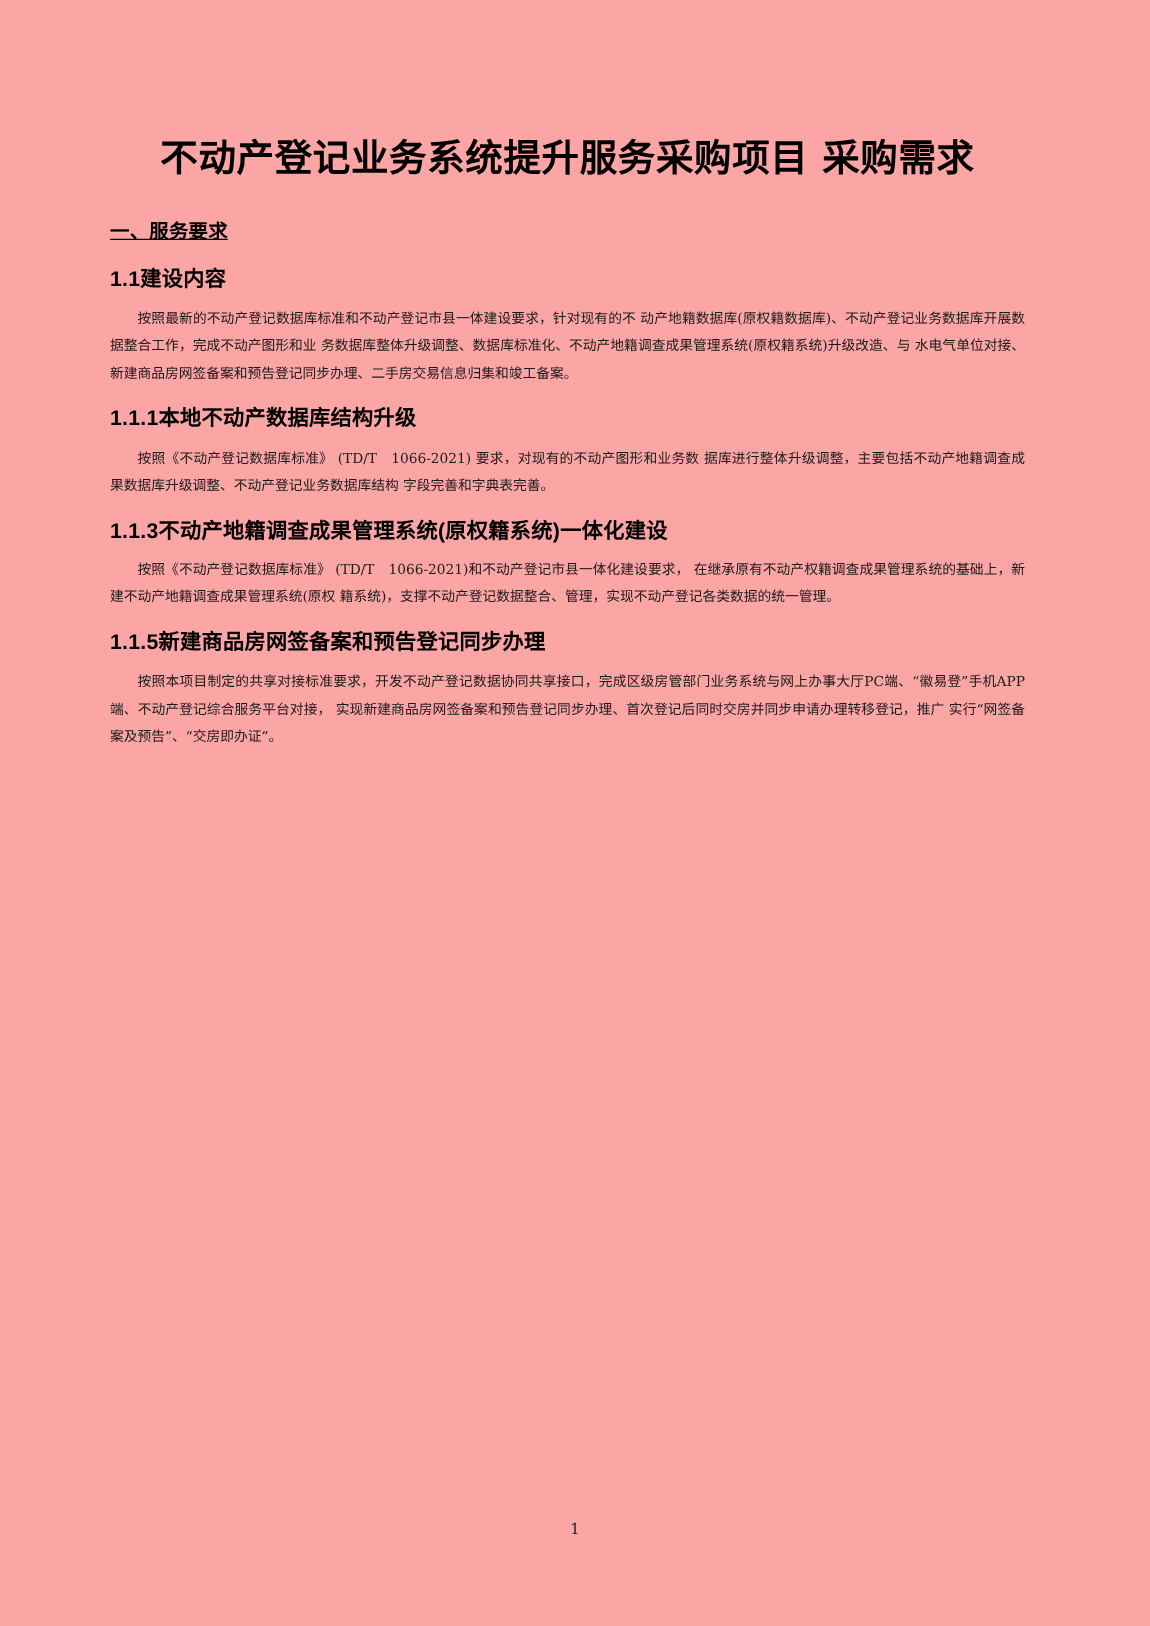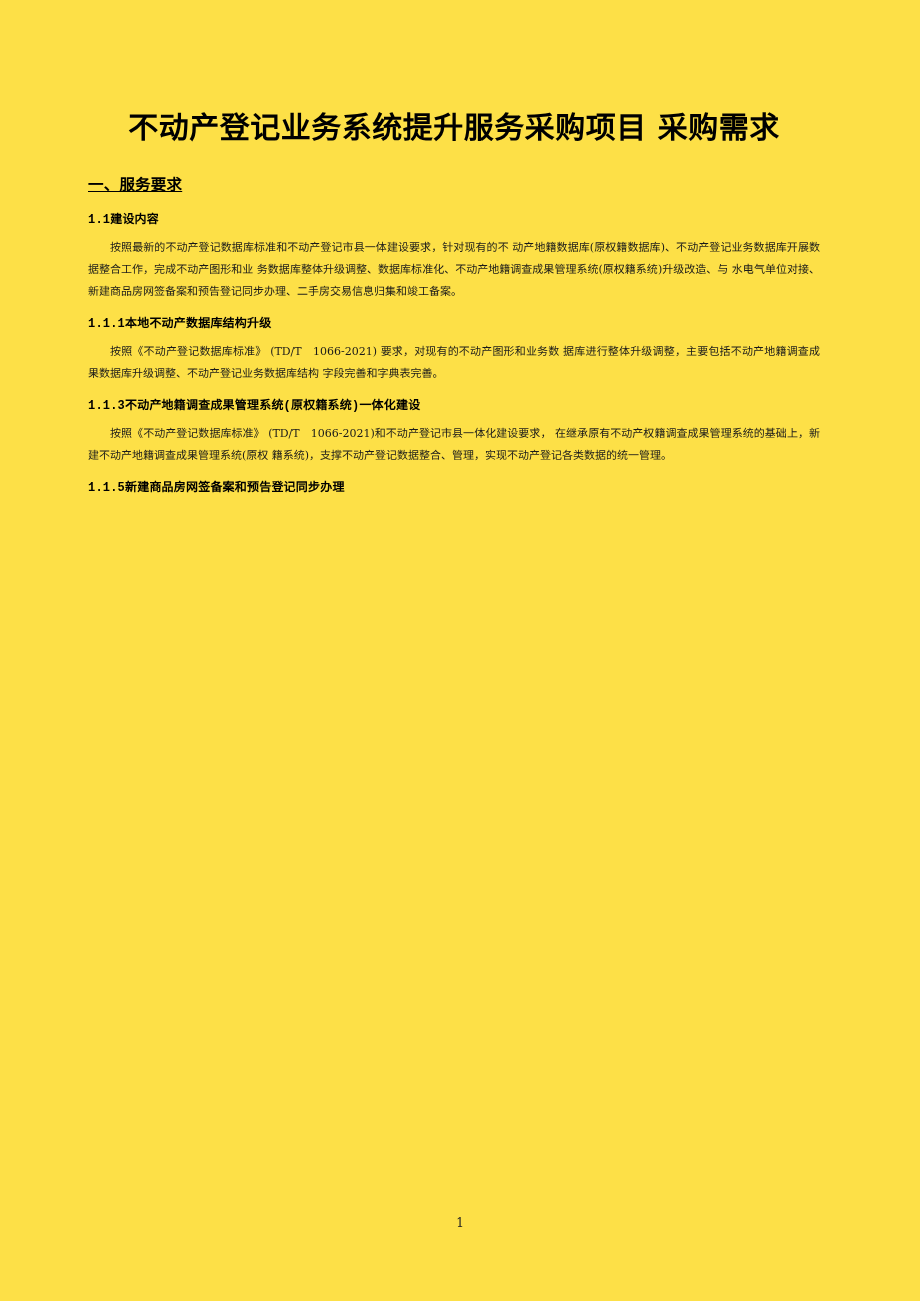--- a/index.html
+++ b/index.html
@@ -11,21 +11,21 @@
   body {
     font-family: "DejaVu Serif", "Liberation Serif", serif;
     color: #000000;
     -webkit-font-smoothing: antialiased;
   }
   .page {
     position: relative;
     width: 920px;
     height: 1301px;
     margin: 0 auto;
-    background: #fde047;
+    background: #fca5a5;
     overflow: hidden;
     box-sizing: border-box;
   }
   .content {
     position: absolute;
     left: 88px;
     top: 108px;
     width: 732px;
   }
   .doc-title {
@@ -42,23 +42,23 @@
     font-family: "DejaVu Sans", "Liberation Sans", sans-serif;
     font-weight: bold;
     font-size: 15.5px;
     line-height: 1.5;
     margin: 0 0 14px 0;
     letter-spacing: 0.2px;
     color: #000;
     text-decoration: underline;
   }
   h3.sub-heading {
-    font-family: Liberation Mono, monospace;
+    font-family: Liberation Sans, sans-serif;
     font-weight: bold;
-    font-size: 12px;
+    font-size: 17px;
     line-height: 1.5;
     margin: 12px 0 8px 0;
     letter-spacing: 0.2px;
     color: #000;
   }
   p.body-par {
     font-family: "DejaVu Serif", "Liberation Serif", serif;
     font-size: 11px;
     line-height: 2.0;
     margin: 0 0 8px 0;
@@ -95,18 +95,19 @@
 
     <h3 class="sub-heading">1.1.1本地不动产数据库结构升级</h3>
     <p class="body-par">按照《不动产登记数据库标准》 (TD/T　1066-2021) 要求，对现有的不动产图形和业务数 据库进行整体升级调整，主要包括不动产地籍调查成果数据库升级调整、不动产登记业务数据库结构 字段完善和字典表完善。</p>
 
 
     <h3 class="sub-heading">1.1.3不动产地籍调查成果管理系统(原权籍系统)一体化建设</h3>
     <p class="body-par">按照《不动产登记数据库标准》 (TD/T　1066-2021)和不动产登记市县一体化建设要求， 在继承原有不动产权籍调查成果管理系统的基础上，新建不动产地籍调查成果管理系统(原权 籍系统)，支撑不动产登记数据整合、管理，实现不动产登记各类数据的统一管理。</p>
 
 
     <h3 class="sub-heading">1.1.5新建商品房网签备案和预告登记同步办理</h3>
+    <p class="body-par">按照本项目制定的共享对接标准要求，开发不动产登记数据协同共享接口，完成区级房管部门业务系统与网上办事大厅PC端、“徽易登”手机APP端、不动产登记综合服务平台对接， 实现新建商品房网签备案和预告登记同步办理、首次登记后同时交房并同步申请办理转移登记，推广 实行“网签备案及预告”、“交房即办证”。</p>
 
   </div>
 
   <div class="page-number">1</div>
 
 </div>
 
 </body></html>

